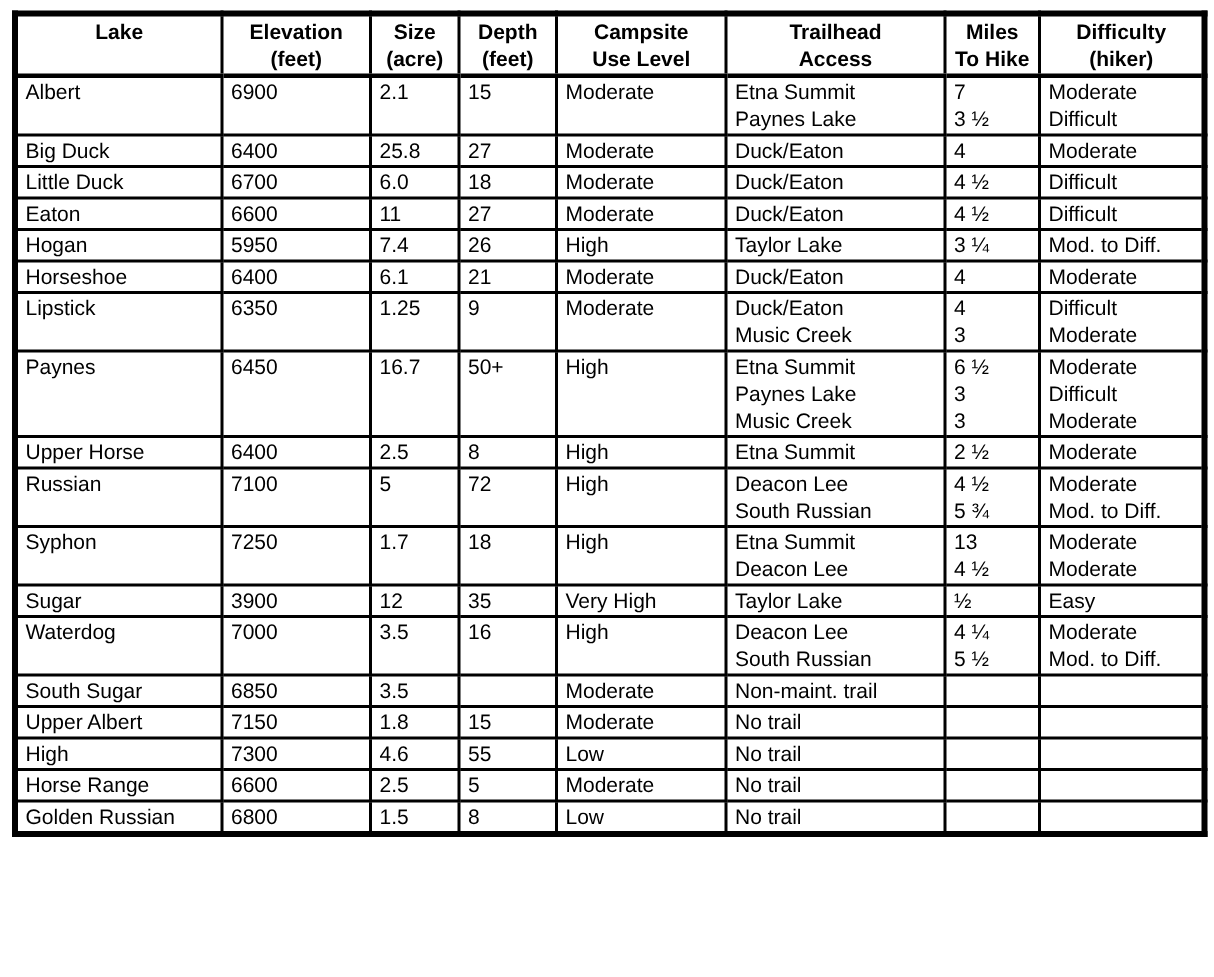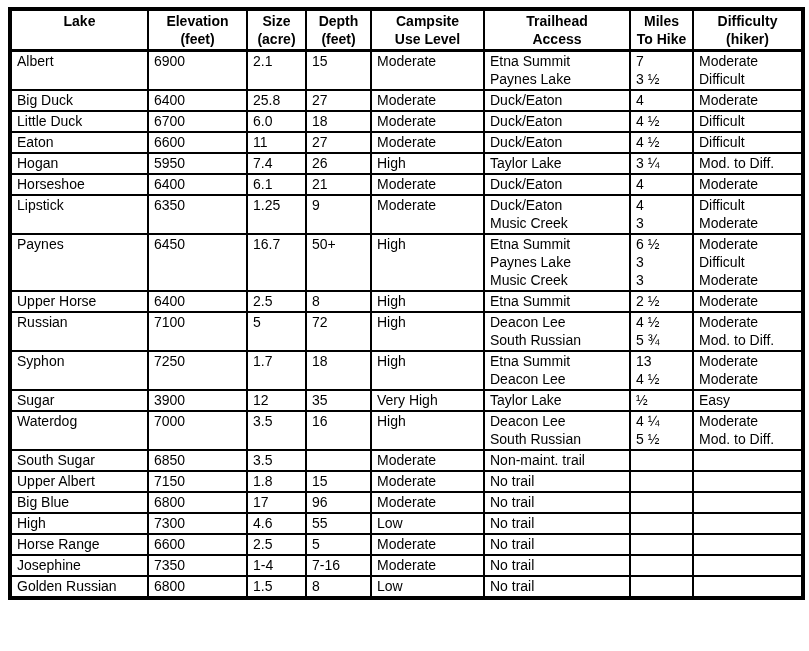--- a/index.html
+++ b/index.html
@@ -509,108 +509,56 @@
           </td>
           <td>
             <div class="cell-line"></div>
           </td>
           <td>
             <div class="cell-line"></div>
           </td>
         </tr>
         <tr>
           <td>
-            <div class="cell-line">Big Blue</div>
-          </td>
-          <td>
-            <div class="cell-line">6800</div>
-          </td>
-          <td>
-            <div class="cell-line">17</div>
-          </td>
-          <td>
-            <div class="cell-line">96</div>
-          </td>
-          <td>
-            <div class="cell-line">Moderate</div>
+            <div class="cell-line">High</div>
+          </td>
+          <td>
+            <div class="cell-line">7300</div>
+          </td>
+          <td>
+            <div class="cell-line">4.6</div>
+          </td>
+          <td>
+            <div class="cell-line">55</div>
+          </td>
+          <td>
+            <div class="cell-line">Low</div>
           </td>
           <td>
             <div class="cell-line">No trail</div>
           </td>
           <td>
             <div class="cell-line"></div>
           </td>
           <td>
             <div class="cell-line"></div>
           </td>
         </tr>
         <tr>
           <td>
-            <div class="cell-line">High</div>
-          </td>
-          <td>
-            <div class="cell-line">7300</div>
-          </td>
-          <td>
-            <div class="cell-line">4.6</div>
-          </td>
-          <td>
-            <div class="cell-line">55</div>
-          </td>
-          <td>
-            <div class="cell-line">Low</div>
-          </td>
-          <td>
-            <div class="cell-line">No trail</div>
-          </td>
-          <td>
-            <div class="cell-line"></div>
-          </td>
-          <td>
-            <div class="cell-line"></div>
-          </td>
-        </tr>
-        <tr>
-          <td>
             <div class="cell-line">Horse Range</div>
           </td>
           <td>
             <div class="cell-line">6600</div>
           </td>
           <td>
             <div class="cell-line">2.5</div>
           </td>
           <td>
             <div class="cell-line">5</div>
-          </td>
-          <td>
-            <div class="cell-line">Moderate</div>
-          </td>
-          <td>
-            <div class="cell-line">No trail</div>
-          </td>
-          <td>
-            <div class="cell-line"></div>
-          </td>
-          <td>
-            <div class="cell-line"></div>
-          </td>
-        </tr>
-        <tr>
-          <td>
-            <div class="cell-line">Josephine</div>
-          </td>
-          <td>
-            <div class="cell-line">7350</div>
-          </td>
-          <td>
-            <div class="cell-line">1-4</div>
-          </td>
-          <td>
-            <div class="cell-line">7-16</div>
           </td>
           <td>
             <div class="cell-line">Moderate</div>
           </td>
           <td>
             <div class="cell-line">No trail</div>
           </td>
           <td>
             <div class="cell-line"></div>
           </td>

